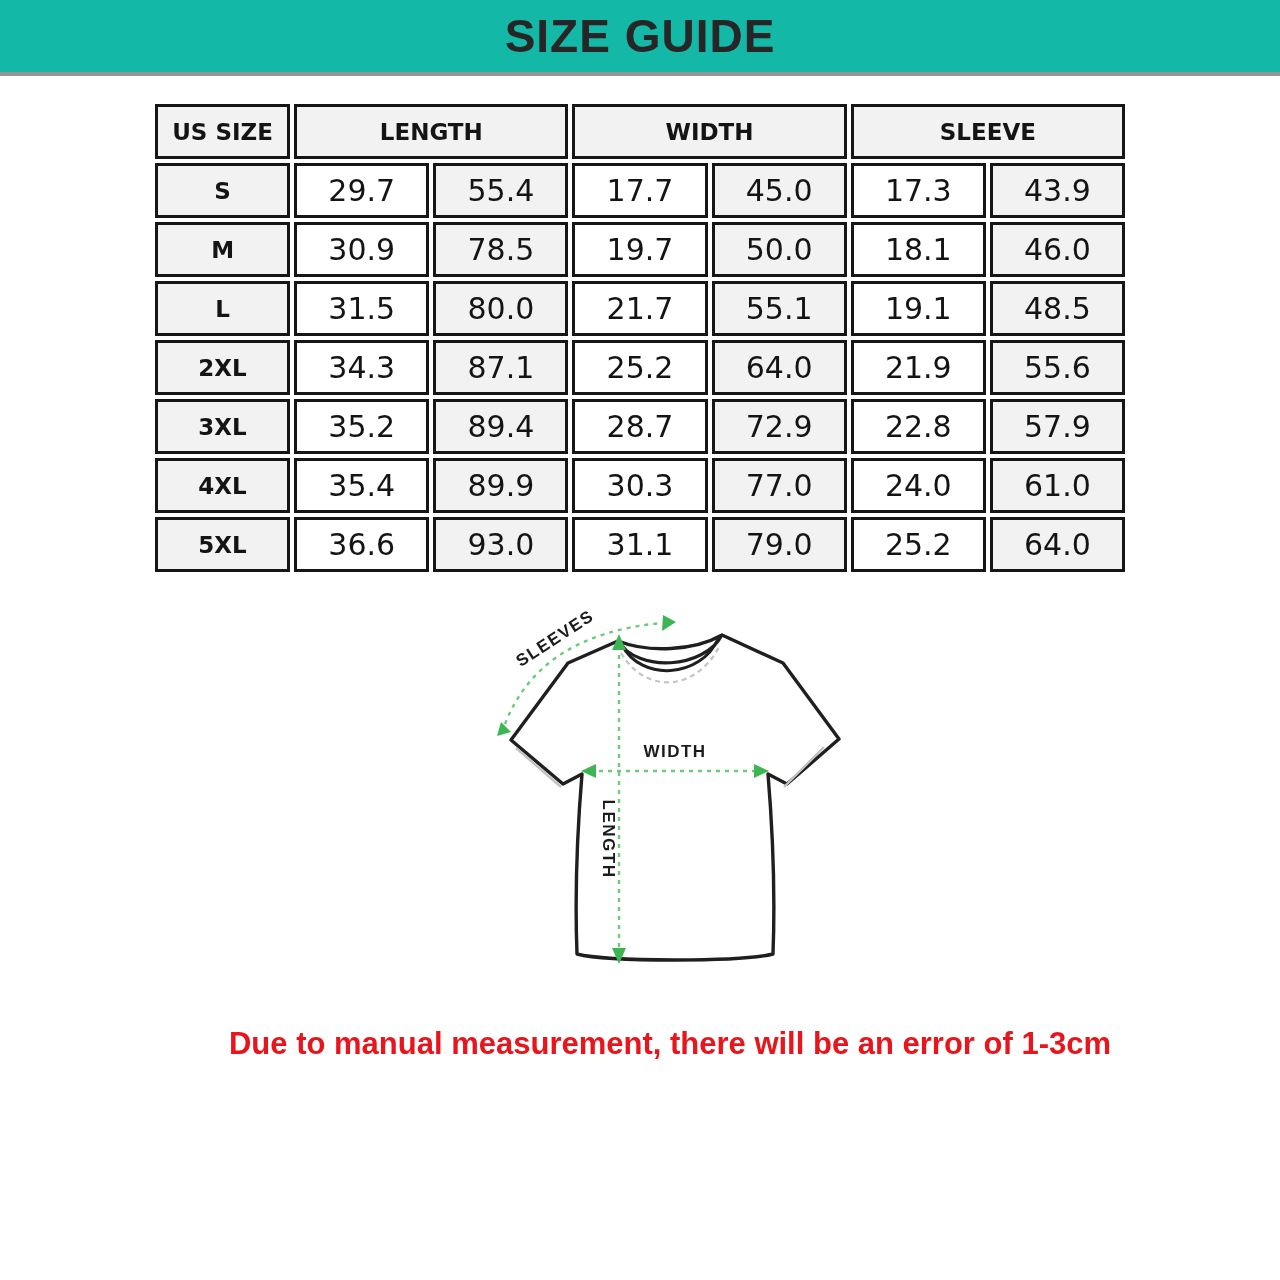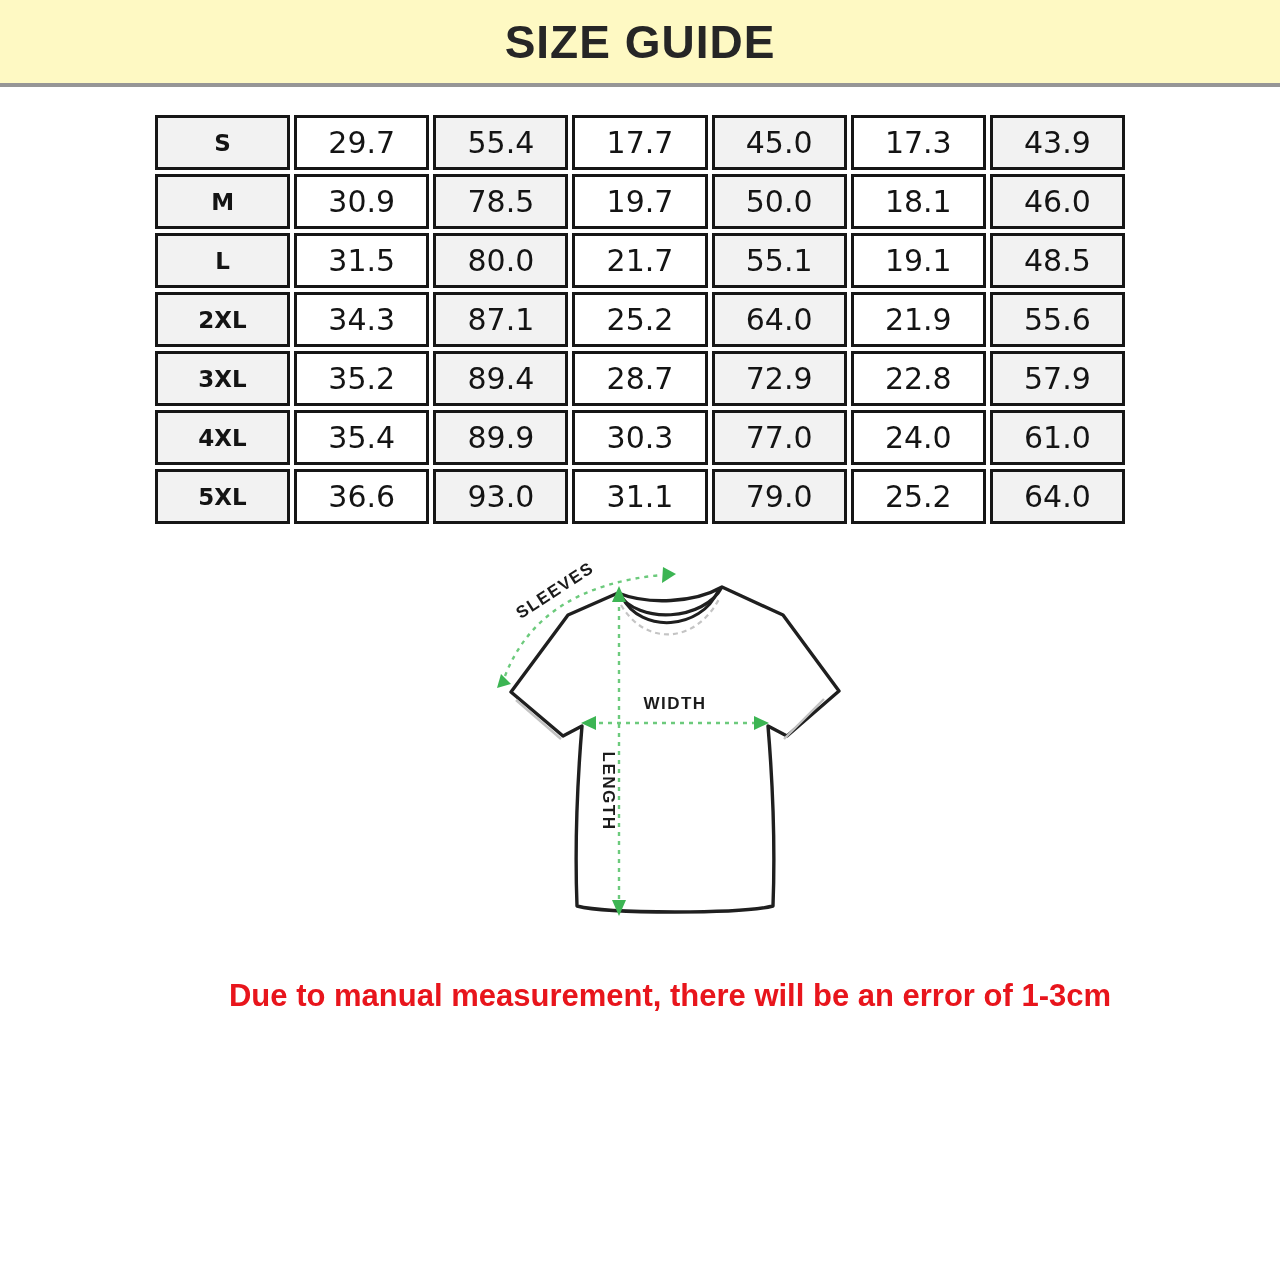--- a/index.html
+++ b/index.html
@@ -1,22 +1,22 @@
 <!DOCTYPE html>
 <html><head>
 <meta charset="utf-8">
 <style>
   * { margin: 0; padding: 0; box-sizing: border-box; }
   html, body { width: 1280px; height: 1280px; background: #ffffff; overflow: hidden; }
   body { font-family: "DejaVu Sans", "Liberation Sans", sans-serif; position: relative; }
 
   
   .banner {
-    width: 100%; height: 83px;
-    background: #fef9c3;
+    width: 100%; height: 72px;
+    background: #14b8a6;
     display: flex; align-items: center; justify-content: center;
   }
   .banner-title {
     font-family: "Liberation Sans", sans-serif;
     font-size: 46px; font-weight: bold; letter-spacing: 1px;
     color: #262626;
   }
   .banner-divider { width: 100%; height: 4px; background: #969696; }
 
   
@@ -75,20 +75,26 @@
     <colgroup>
       <col>
         <col>
         <col>
         <col>
         <col>
         <col>
         <col>
     </colgroup>
     <thead>
+      <tr>
+        <th class="group shade">US SIZE</th>
+        <th class="group shade" colspan="2">LENGTH</th>
+        <th class="group shade" colspan="2">WIDTH</th>
+        <th class="group shade" colspan="2">SLEEVE</th>
+      </tr>
     </thead>
     <tbody>
         <tr>
           <td class="shade size-label">S</td>
           <td class="plain num">29.7</td>
           <td class="shade num">55.4</td>
           <td class="plain num">17.7</td>
           <td class="shade num">45.0</td>
           <td class="plain num">17.3</td>
           <td class="shade num">43.9</td>

